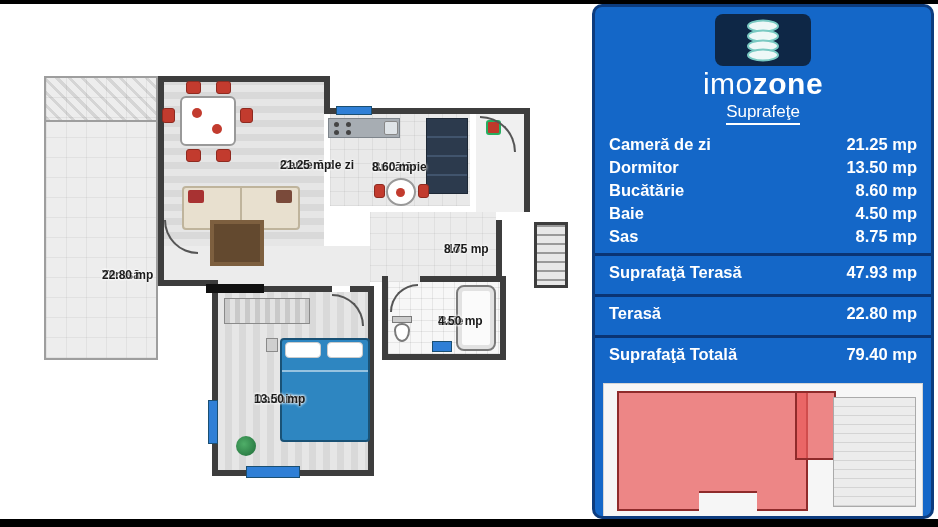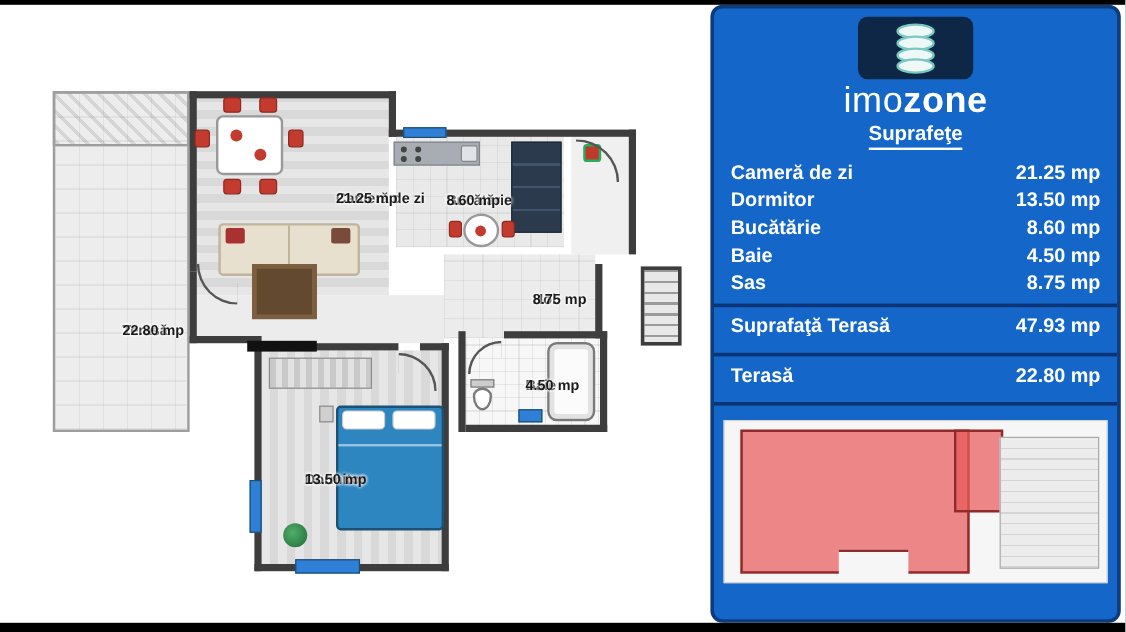--- a/index.html
+++ b/index.html
@@ -122,21 +122,21 @@
 
   
   .panel { position:absolute; left:592px; top:4px; width:342px; height:515px; background:#1467c8;
     border:3px solid #0d3c7e; border-radius:10px; overflow:hidden; z-index:20; }
   .logo-box { width:96px; height:52px; margin:7px auto 2px; background:#0e2746; border-radius:8px;
     display:flex; align-items:center; justify-content:center; }
   .logo-text { text-align:center; color:#fff; font-size:30px; line-height:31px; letter-spacing:0.5px; }
   .logo-imo  { font-weight:400; }
   .logo-zone { font-weight:800; }
   .panel-heading { text-align:center; margin-top:3px; }
-  .panel-heading span { display:inline-block; color:#fff; font-size:17px; font-weight:bold;
+  .panel-heading span { display:inline-block; color:#fff; font-size:17px; font-weight:normal;
     border-bottom:2px solid #fff; padding-bottom:1px; }
   .rows { margin-top:8px; }
   .srow { display:flex; justify-content:space-between; padding:0 14px; color:#fff; font-weight:bold;
     font-size:16.5px; line-height:23px; }
   .sum  { padding-top:5px; padding-bottom:5px; }
   .divider { height:3px; background:#0a3474; margin-top:5px; }
   .thumb { position:relative; margin:12px 8px 0; height:136px; background:#f6f6f6; border:1px solid #d5d5d5; overflow:hidden; }
   .thumb div { position:absolute; }
   .thumb-red  { left:4%; top:5%; width:60%; height:90%; background:rgba(233,90,90,0.72); border:2px solid #8f2b2b; }
   .thumb-red2 { left:60%; top:5%; width:13%; height:52%; background:rgba(233,90,90,0.72); border:2px solid #8f2b2b; }
@@ -291,20 +291,24 @@
     <div class="srow sum">
       <span>Suprafaţă Terasă</span>
       <span>47.93 mp</span>
     </div>
     <div class="divider"></div>
     <div class="srow sum">
       <span>Terasă</span>
       <span>22.80 mp</span>
     </div>
     <div class="divider"></div>
+    <div class="srow sum">
+      <span>Suprafaţă Totală</span>
+      <span>79.40 mp</span>
+    </div>
 
     <div class="thumb">
       <div class="thumb-red"></div>
       <div class="thumb-red2"></div>
       <div class="thumb-notch"></div>
       <div class="thumb-gray"></div>
     </div>
 
   </div>
 

